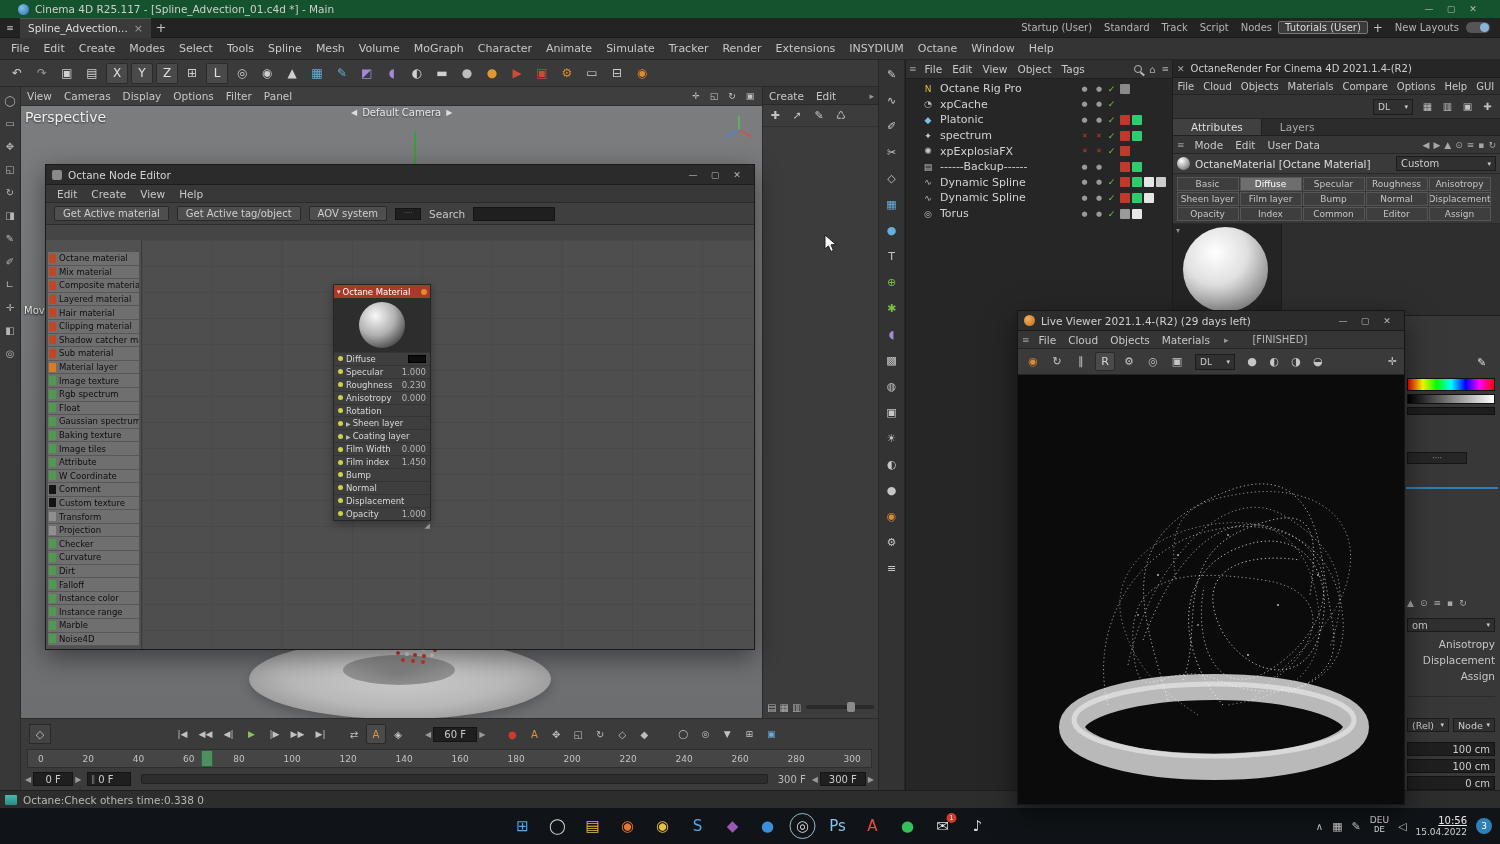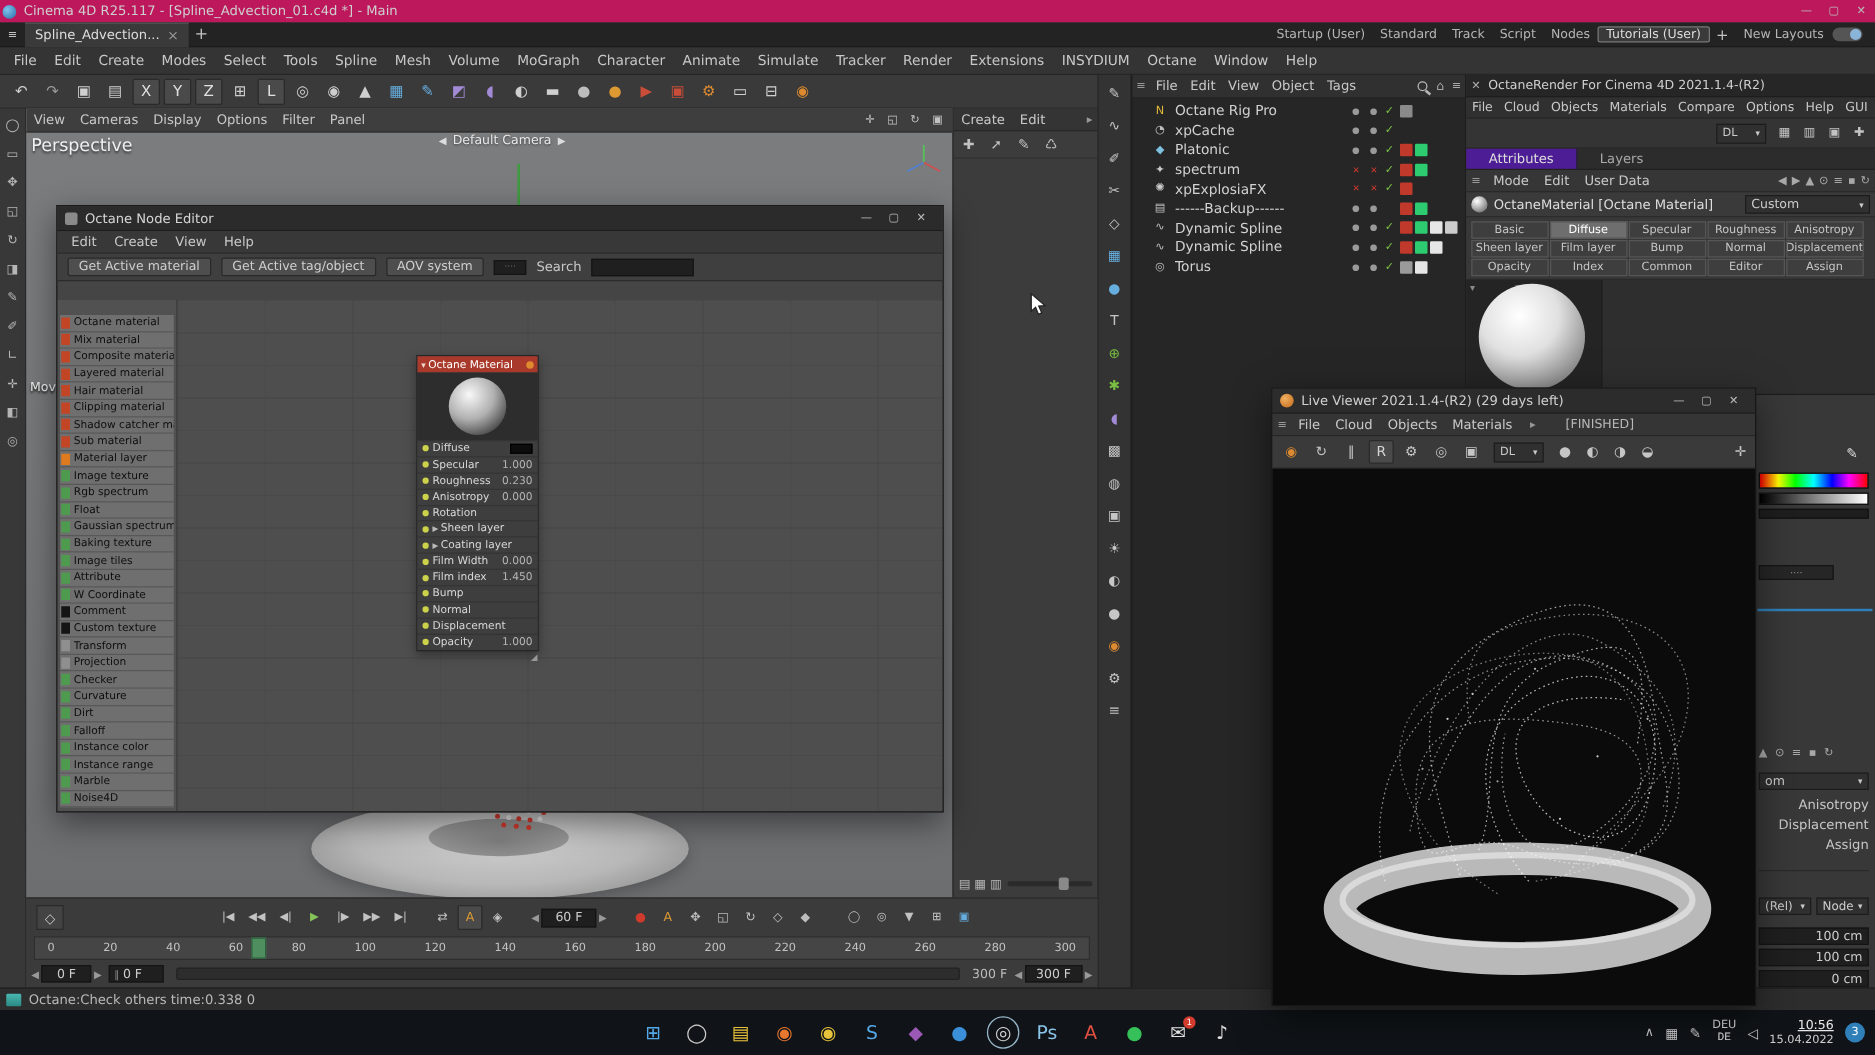--- a/index.html
+++ b/index.html
@@ -29,39 +29,39 @@
 .node-row .nval { margin-left:auto; color:#b5b5b5; }
 .node-row.swatch .nval { width:18px; height:8px; background:#0d0d0d; border:1px solid #000; }
 .om-row { display:flex; align-items:center; height:15.6px; padding:0 6px 0 15px; font-size:11px; color:#d2d2d2; }
 .om-ic { width:14px; height:13px; display:inline-flex; align-items:center; justify-content:center; font-size:9px; margin-right:5px; flex:0 0 auto; }
 .om-dots { font-size:7px; letter-spacing:3px; margin-left:auto; }
 .om-chk { width:13px; font-size:9px; color:#7ac043; text-align:center; }
 .om-tag { width:10px; height:10px; border-radius:1px; margin-left:2px; background:transparent; flex:0 0 auto; }
 .sect { width:62px; height:14px; background:#3e3e3e; border:1px solid #565656; color:#c6c6c6; font-size:9px; display:flex; align-items:center; justify-content:center; margin:0.5px; white-space:nowrap; overflow:hidden; }
 .sect.active { background:#6e6e6e; color:#fff; }
 .attr-tab { padding:0 18px; height:100%; display:flex; align-items:center; font-size:10.5px; color:#a8a8a8; }
-.attr-tab.active { background:#4c1d95; color:#ddd; border-right:1px solid #202020; }
+.attr-tab.active { background:#404040; color:#ddd; border-right:1px solid #202020; }
 .tick { font-size:9px; color:#c2c2c2; }
 .sphere { width:46px; height:46px; border-radius:50%; }
 .sphere.light { background:radial-gradient(circle at 35% 30%,#ffffff,#d8d8d8 45%,#9a9a9a 80%); }
 .sphere.dark { background:radial-gradient(circle at 35% 30%,#b8b8b8,#4a4a4a 40%,#111 80%); }
 .tile-label { font-size:9px; color:#c8c8c8; text-align:center; margin-top:2px; padding:0 2px; white-space:nowrap; }
 .tile-label.editing { background:#2e6cad; color:#fff; outline:1px solid #78aee0; }
 .tb-item { position:relative; display:inline-flex; }
 .tb-badge { position:absolute; top:-3px; right:-4px; background:#d23b2e; color:#fff; font-size:7px; min-width:10px; height:10px; border-radius:5px; display:flex; align-items:center; justify-content:center; padding:0 1px; }
 .tb-badge:empty { display:none; }
 .om-chk:empty { visibility:hidden; }
 .tb-item.active::after { content:""; position:absolute; inset:-3px; border:1.5px solid #9ab8cc; border-radius:50%; }
 </style>
 </head>
 <body>
 
 <div id="screen">
 
-  <div class="abs flex" style="left:0;top:0;width:1500px;height:18px;background:#be185d;padding:0 0;">
+  <div class="abs flex" style="left:0;top:0;width:1500px;height:18px;background:#14532d;padding:0 16px;">
     <span style="width:11px;height:11px;border-radius:50%;background:radial-gradient(circle at 35% 35%,#7fc3ee,#2a6ea8);margin:0 6px 0 2px;"></span>
     <span style="font-size:10.5px;color:#cfcfcf;">Cinema 4D R25.117 - [Spline_Advection_01.c4d *] - Main</span>
     <span class="flex" style="margin-left:auto;">
       <span class="winctl">—</span>
       <span class="winctl">▢</span>
       <span class="winctl">✕</span>
     </span>
   </div>
 
   <div class="abs flex" style="left:0;top:18px;width:1500px;height:20px;background:#232323;border-bottom:1px solid #1a1a1a;">

